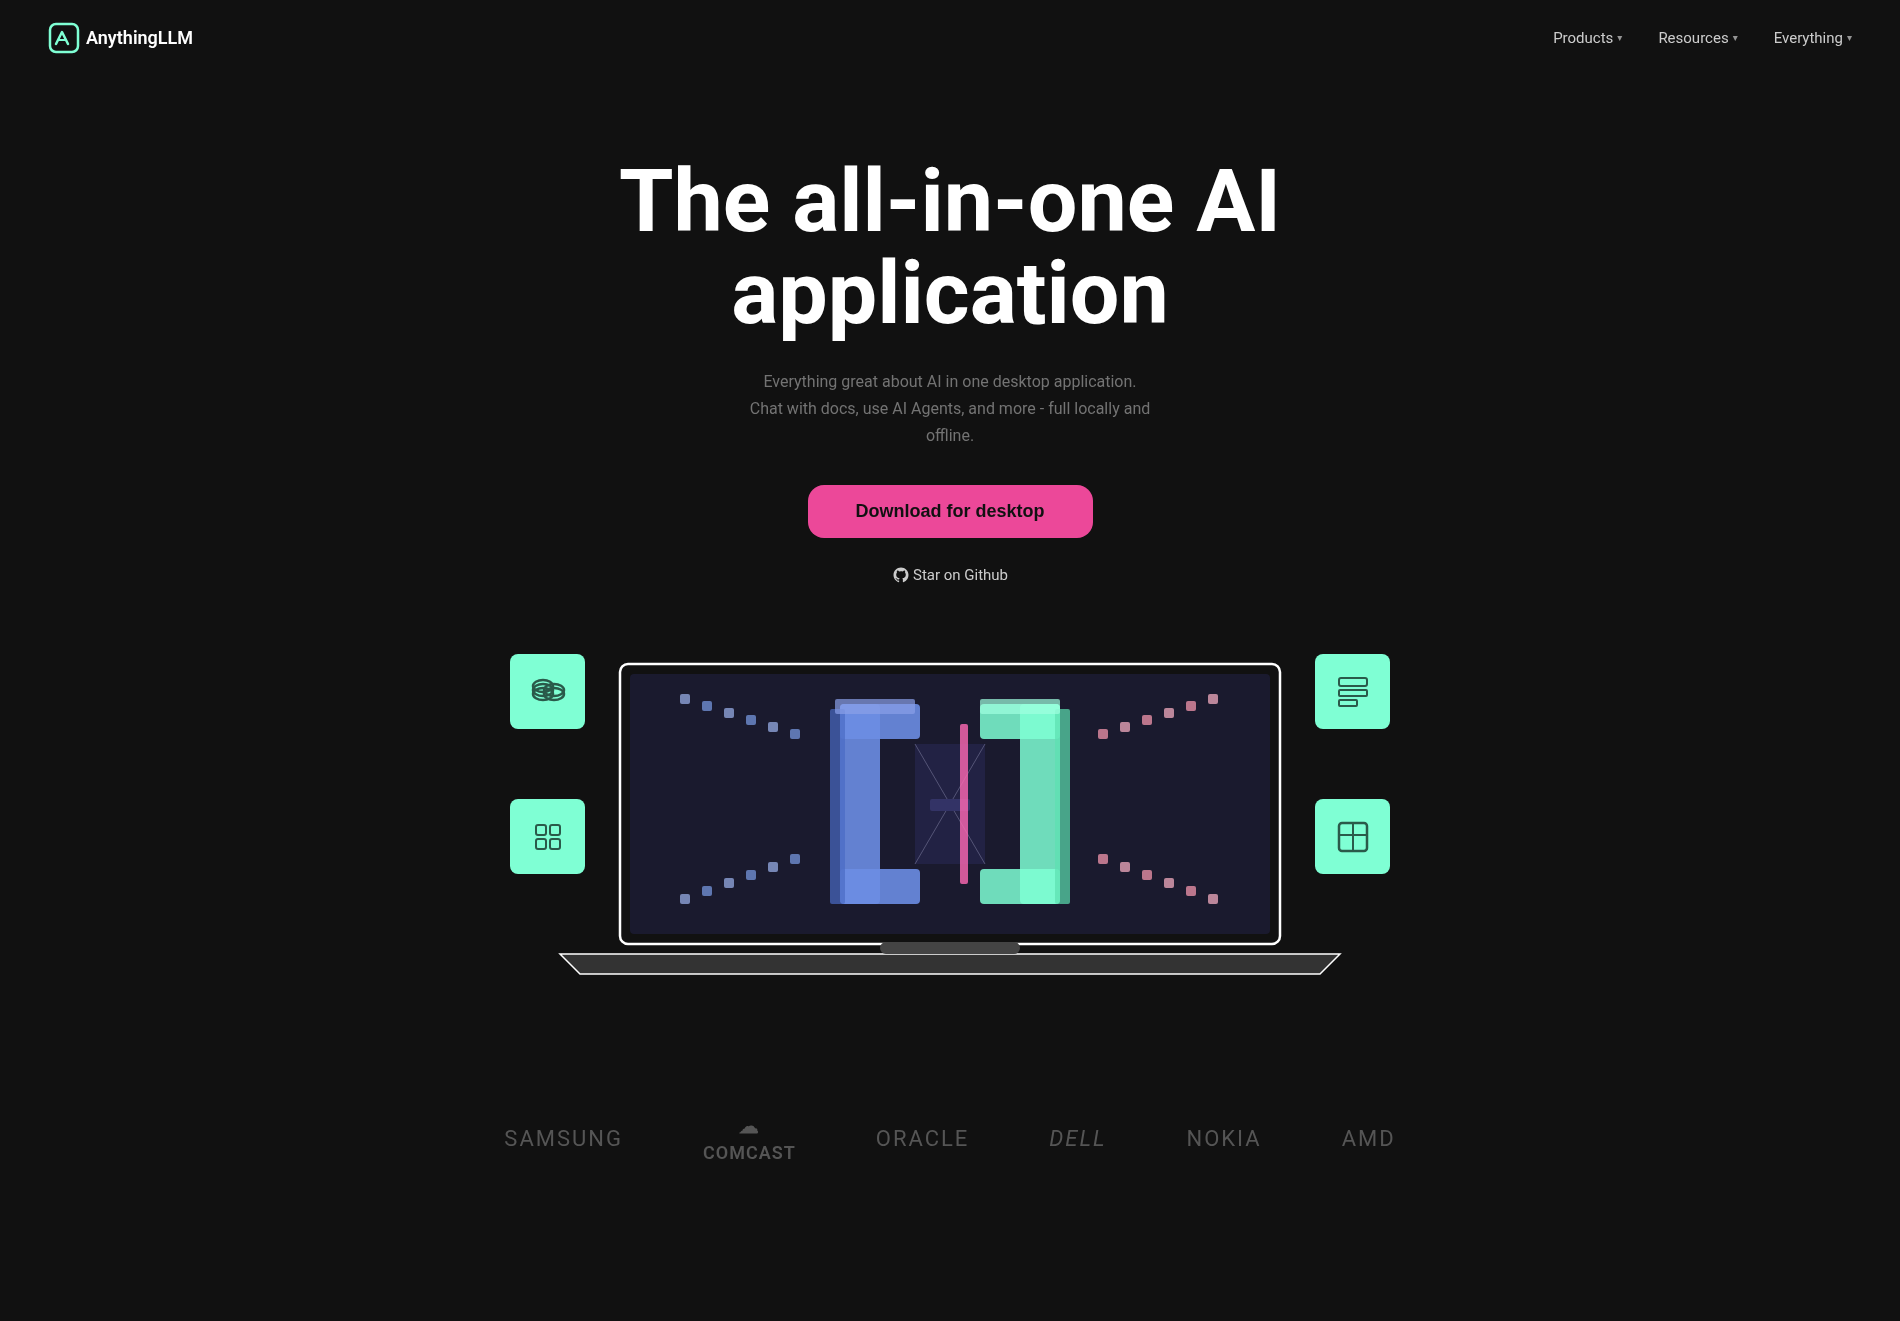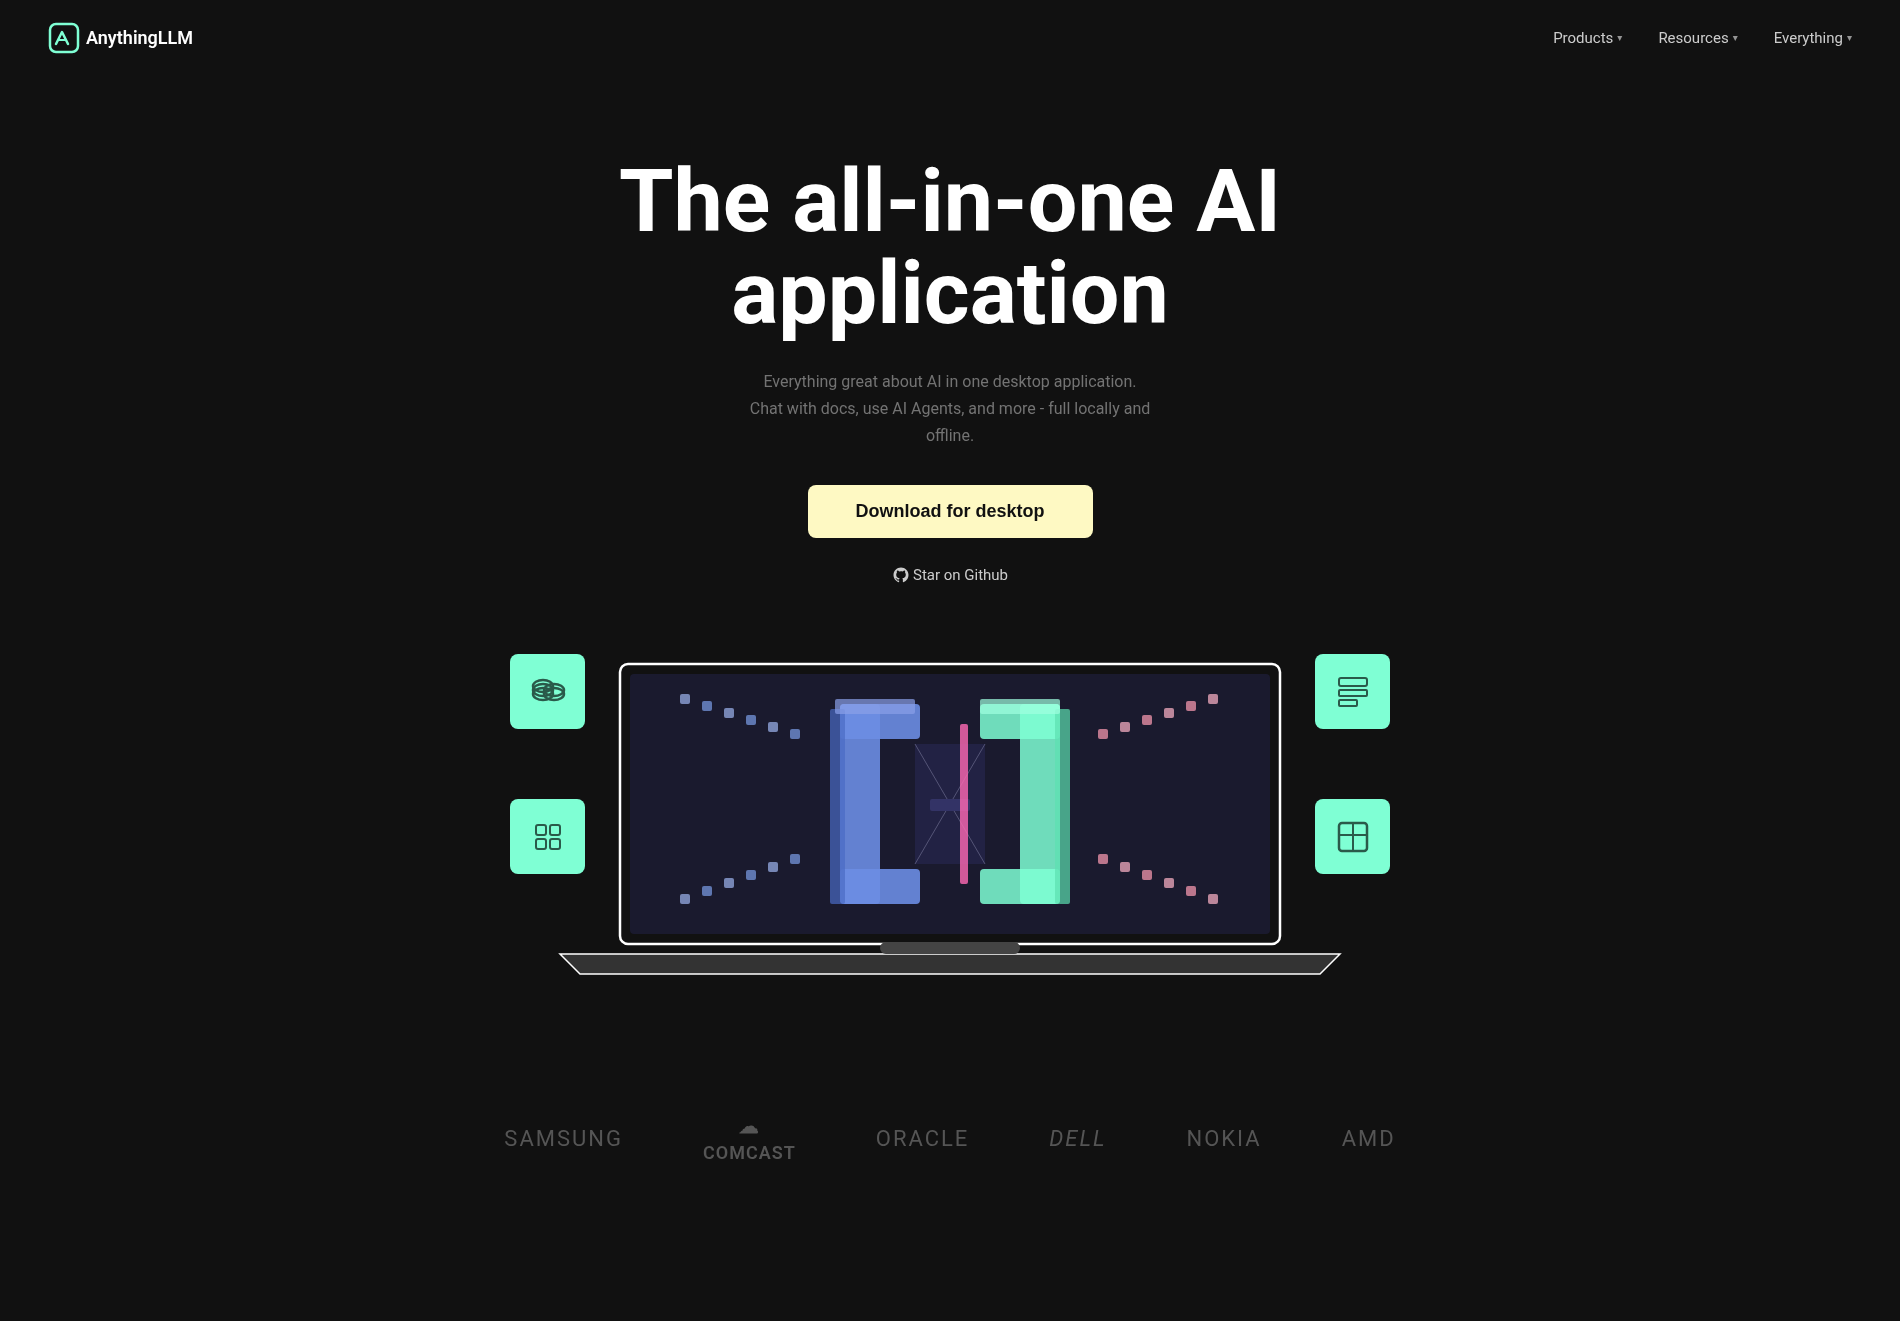--- a/index.html
+++ b/index.html
@@ -75,25 +75,25 @@
       color: #ffffff;
     }
     .hero-subtitle {
       font-size: 16px;
       color: #737373;
       line-height: 1.7;
       max-width: 440px;
       margin-bottom: 36px;
     }
     .btn-download {
-      background: #fef9c3;
+      background: #ec4899;
       color: #111111;
       border: none;
       padding: 16px 48px;
-      border-radius: 8px;
+      border-radius: 16px;
       font-size: 18px;
       font-weight: 600;
       cursor: pointer;
       margin-bottom: 28px;
       transition: background 0.2s;
     }
     .github-link {
       display: flex;
       align-items: center;
       gap: 3px;

